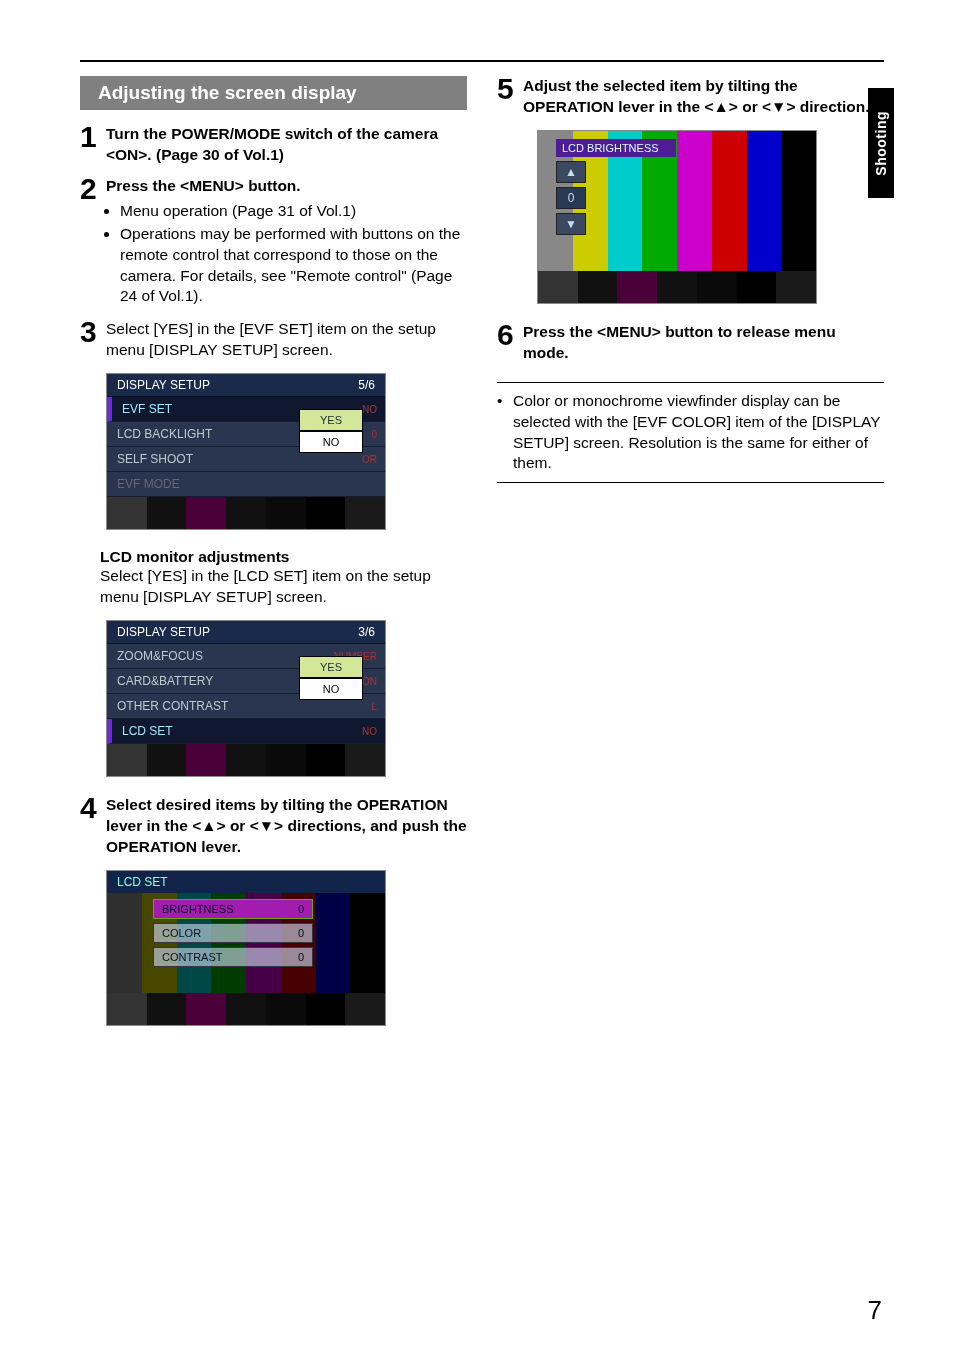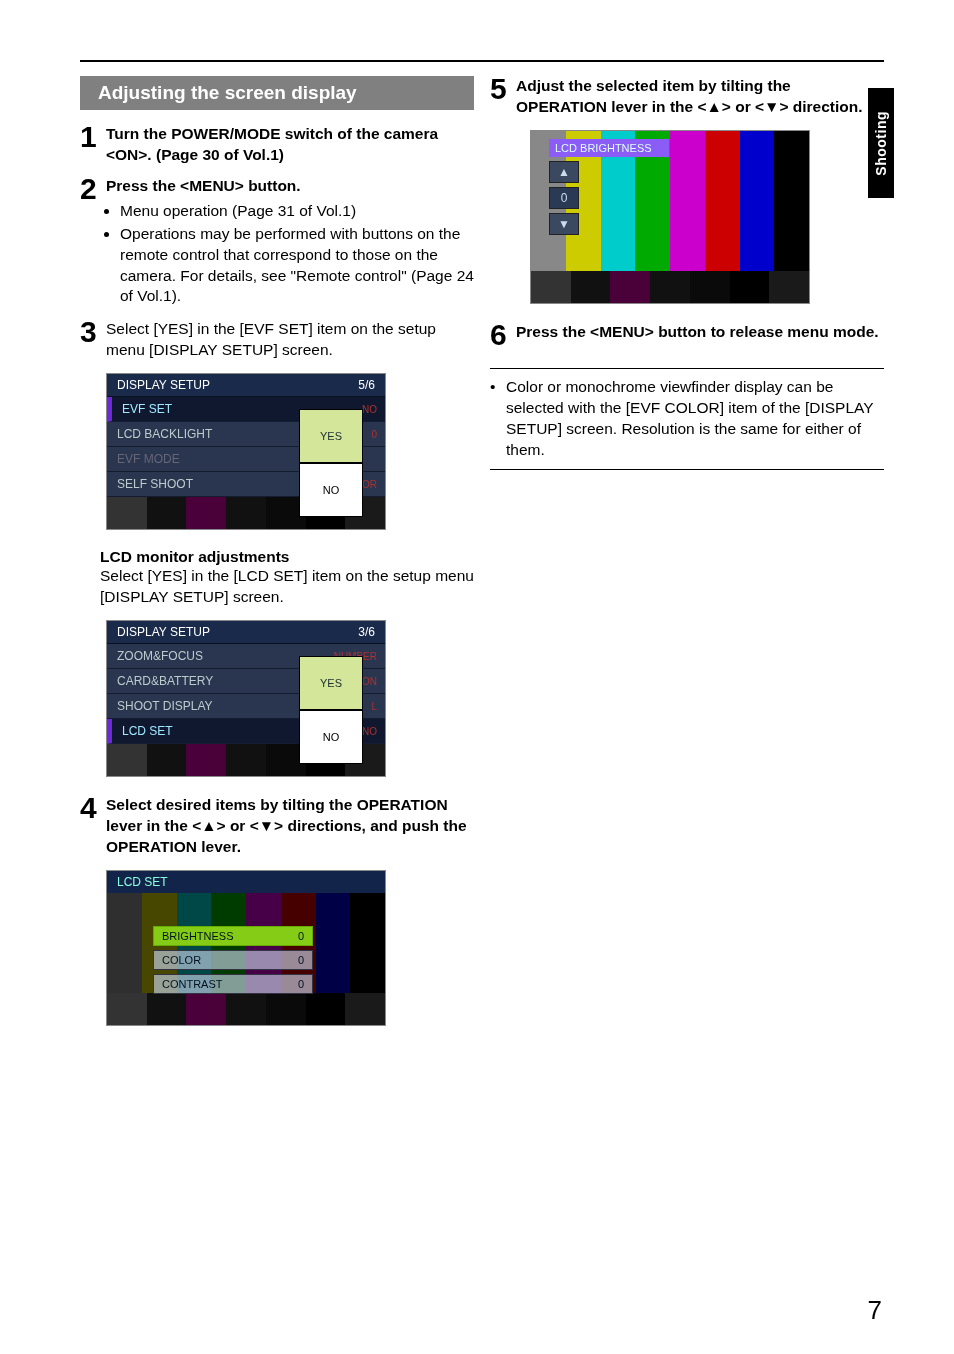--- a/index.html
+++ b/index.html
@@ -1,19 +1,19 @@
 <!DOCTYPE html>
 <html><head>
 <meta charset="utf-8">
 <style>
   * { box-sizing: border-box; margin: 0; padding: 0; }
   html, body { width: 954px; height: 1354px; font-family: Arial, Helvetica, sans-serif; background: #fff; color: #000; }
   .page { position: relative; width: 954px; height: 1354px; padding: 60px 70px 40px 80px; }
   .top-rule { border-top: 2px solid #000; margin-bottom: 14px; }
-  .columns { display: flex; gap: 16px; }
+  .columns { display: flex; gap: 30px; }
   .col { flex: 1; min-width: 0; }
   .section-bar { background: #808080; color: #fff; font-weight: bold; font-size: 19px; padding: 6px 10px; border-left: 8px solid #808080; margin-bottom: 14px; }
   .step { display: flex; align-items: flex-start; margin-bottom: 10px; }
   .step-num { font-size: 30px; font-weight: bold; width: 26px; flex-shrink: 0; line-height: 1; margin-top: -2px; }
   .step-body { flex: 1; }
   .step-title { font-weight: bold; font-size: 15.5px; line-height: 1.35; }
   .step-text { font-size: 15.5px; line-height: 1.35; }
   .bullets { margin: 4px 0 0 14px; }
   .bullets li { font-size: 15.5px; line-height: 1.35; margin-bottom: 2px; }
   .sub-heading { font-weight: bold; font-size: 15.5px; margin-top: 10px; }
@@ -36,44 +36,44 @@
   .ds-head { display:flex; justify-content:space-between; align-items:center; background:#1a2a4a; color:#fff; font-size:12px; padding:4px 10px; border-bottom:1px solid #0a1020; }
   .ds-row { display:flex; justify-content:space-between; align-items:center; background:#2a3550; color:#bcc; font-size:12px; padding:5px 10px; border-bottom:1px solid #141c30; position:relative; }
   .ds-row.selected { background:#101830; border-left:5px solid #6d28d9; color:#9fe8ff; }
   .ds-row.dim { color:#667; }
   .ds-val { color:#a33; font-size:10px; position:absolute; right:8px; }
   .ds-foot { height:32px; background:#000; display:flex; }
   .ds-foot div { flex:1; }
 
   
   .popup { position:absolute; right:22px; width:64px; background:#000; border:1px solid #000; }
-  .popup .opt { font-size:11px; text-align:center; padding:20px 0; }
+  .popup .opt { font-size:11px; text-align:center; padding:4px 0; }
   .popup .yes { background:#d4e69a; color:#233; }
   .popup .no  { background:#fff; color:#000; margin-top:2px; }
 
   
   .colorbars { display:flex; height:100%; }
   .colorbars span { flex:1; }
   .cb0{background:#888}.cb1{background:#cccc00}.cb2{background:#00cccc}.cb3{background:#00aa00}.cb4{background:#cc00cc}.cb5{background:#cc0000}.cb6{background:#0000cc}.cb7{background:#000}
 
   
   .lcdset { width:280px; }
   .lcdset-head { background:#12244a; color:#8fd; font-size:12px; padding:4px 10px; }
   .lcdset-body { position:relative; height:100px; }
   .lcdset-body .colorbars { position:absolute; inset:0; opacity:0.35; }
   .lcdset-list { position:absolute; left:46px; top:6px; width:160px; }
   .lcdset-item { display:flex; justify-content:space-between; background:rgba(200,210,230,0.65); border:1px solid #334; font-size:11px; padding:3px 8px; margin-bottom:4px; color:#012; }
-  .lcdset-item.hl { background:#84cc16; border-color:#6a0;margin-top:27px; }
+  .lcdset-item.hl { background:#a21caf; border-color:#6a0; }
 
   
   .bright-wrap { width:280px; }
   .bright-body { position:relative; height:140px; }
   .bright-body .colorbars { position:absolute; inset:0; }
   .bright-ctl { position:absolute; left:18px; top:8px; width:120px; }
-  .bright-title { background:#8b5cf6; color:#dff; font-size:11px; padding:3px 6px; }
+  .bright-title { background:#4c1d95; color:#dff; font-size:11px; padding:3px 6px; }
   .arrow-btn { width:30px; height:22px; background:#3a4860; display:flex; align-items:center; justify-content:center; margin:4px 0 0 0; color:#cde; font-size:12px; border:1px solid #222; }
   .val-box { width:30px; height:22px; background:#2a3a55; color:#cde; font-size:12px; display:flex; align-items:center; justify-content:center; margin-top:4px; border:1px solid #222; }
 
   
   .ds-shot { width:280px; }
   .ds-body-wrap { position:relative; }
 </style>
 </head>
 <body>
 
@@ -121,26 +121,26 @@
         </div>
         <div class="ds-body-wrap">
           <div class="ds-row selected">
               <span>EVF SET</span>
               <span class="ds-val">NO</span>
             </div>
           <div class="ds-row">
               <span>LCD BACKLIGHT</span>
               <span class="ds-val">0</span>
             </div>
+          <div class="ds-row">
+              <span>SELF SHOOT</span>
+              <span class="ds-val">OR</span>
+            </div>
           <div class="ds-row dim">
               <span>EVF MODE</span>
-            </div>
-          <div class="ds-row">
-              <span>SELF SHOOT</span>
-              <span class="ds-val">OR</span>
             </div>
           <div class="popup" style="top:12px;">
             <div class="opt yes">YES</div>
             <div class="opt no">NO</div>
           </div>
         </div>
         <div class="ds-foot">
           <div style="background:#333"></div>
             <div style="background:#111"></div>
             <div style="background:#4a0038"></div>
@@ -164,21 +164,21 @@
         <div class="ds-body-wrap">
           <div class="ds-row">
               <span>ZOOM&amp;FOCUS</span>
               <span class="ds-val">NUMBER</span>
             </div>
           <div class="ds-row">
               <span>CARD&amp;BATTERY</span>
               <span class="ds-val">ON</span>
             </div>
           <div class="ds-row">
-              <span>SHOOT DISPLAY</span>
+              <span>OTHER CONTRAST</span>
               <span class="ds-val">L</span>
             </div>
           <div class="ds-row selected">
               <span>LCD SET</span>
               <span class="ds-val">NO</span>
             </div>
           <div class="popup" style="top:12px;">
             <div class="opt yes">YES</div>
             <div class="opt no">NO</div>
           </div>

